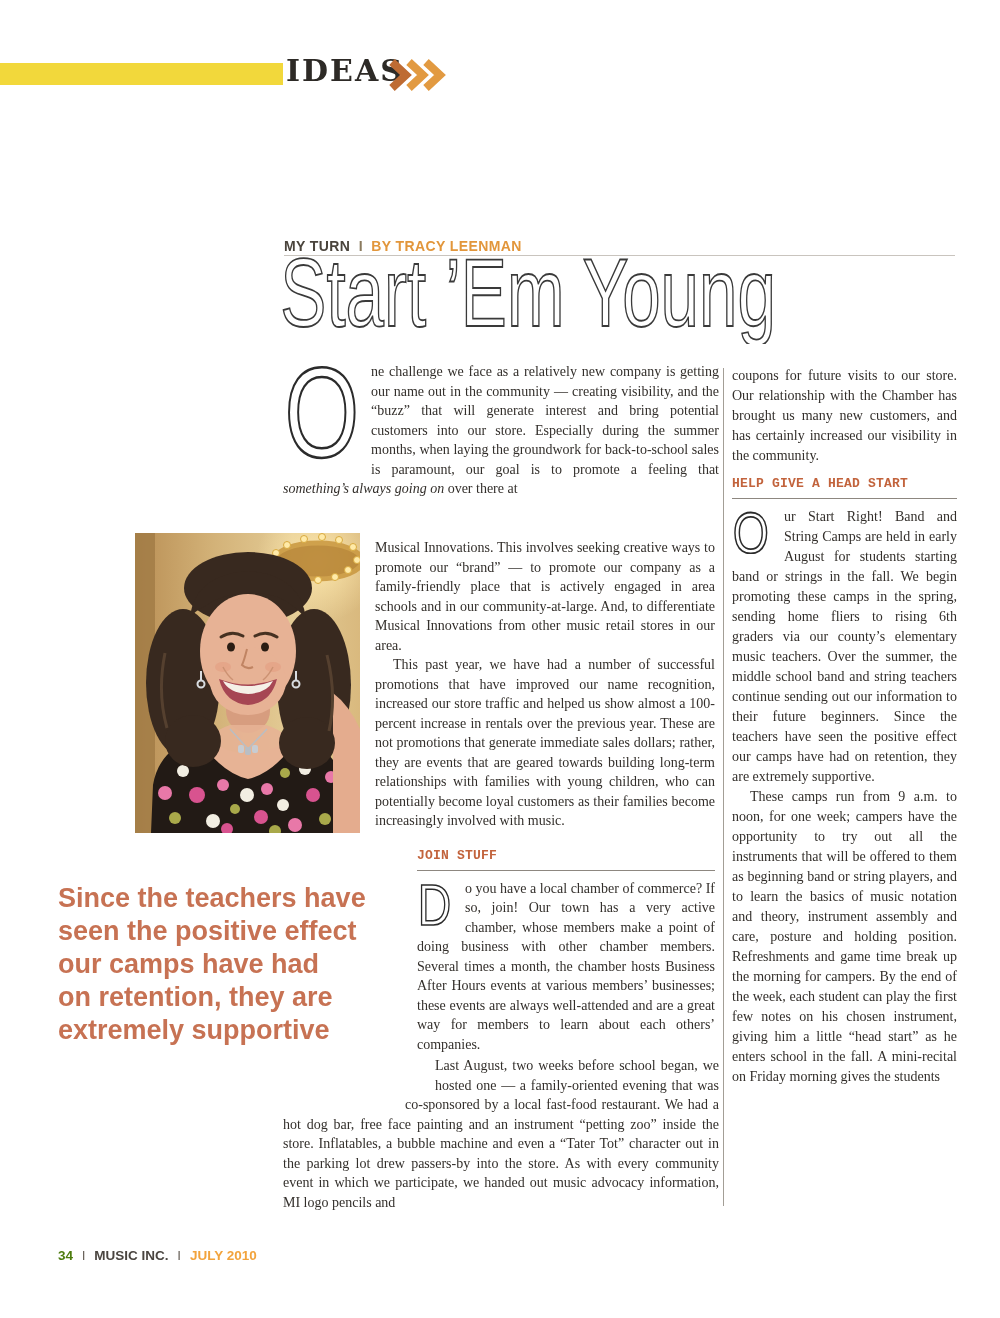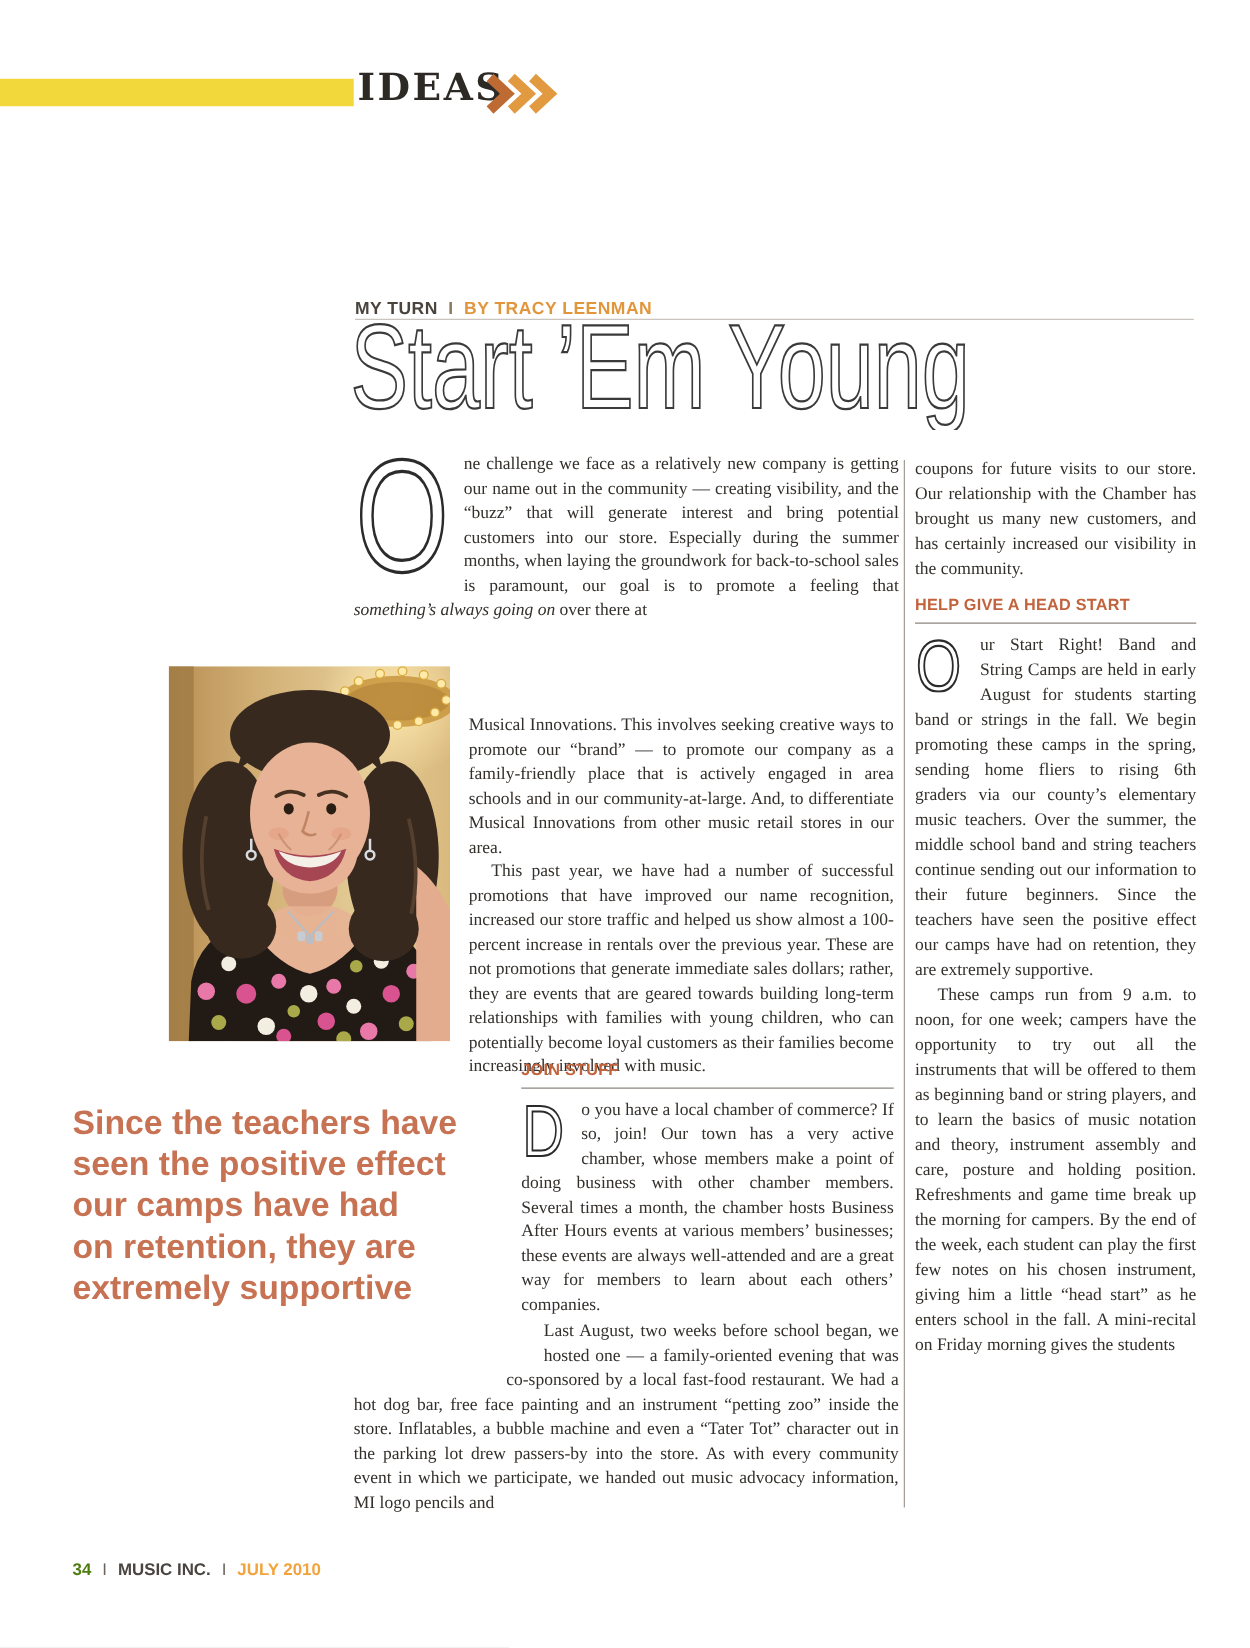--- a/index.html
+++ b/index.html
@@ -20,28 +20,28 @@
   .kicker .k-by{color:#e2963b;}
   .kicker-rule{position:absolute;left:284px;top:255px;width:671px;height:0;
                border-top:1px solid #c9c4be;}
   .headline-svg{position:absolute;left:276px;top:244px;}
 
   
   .col{position:absolute;text-align:justify;font-size:14px;line-height:19.5px;}
   .col p{margin:0;}
   .indent{text-indent:18px;}
   .blockA{left:283px;top:362px;width:436px;}
-  .blockB{left:375px;top:538px;width:340px;margin-top:33px;}
+  .blockB{left:375px;top:538px;width:340px;}
   .blockC{left:417px;top:846px;width:298px;}
   .blockD{left:283px;top:1056px;width:436px;}
   .col3{left:732px;top:366px;width:225px;line-height:20px;}
   .col3 p{margin:0 0 0 0;}
   .col3 .gap{height:8px;}
 
-  .sec-head{font-family:Liberation Sans, sans-serif;font-weight:700;font-size:13px;
+  .sec-head{font-family:Liberation Mono, monospace;font-weight:700;font-size:13px;
             letter-spacing:.2px;color:#c2633c;border-bottom:1px solid #8d8780;
             padding-bottom:4px;margin-bottom:8px;text-align:left;}
   .ital{font-style:italic;}
 
   
   .dc{float:left;margin:3px 8px 0 0;}
   .dc text{font-family:"Liberation Sans",sans-serif;fill:none;stroke:#2b2b2b;}
 
   
   .sp1{float:left;width:152px;height:20px;}

